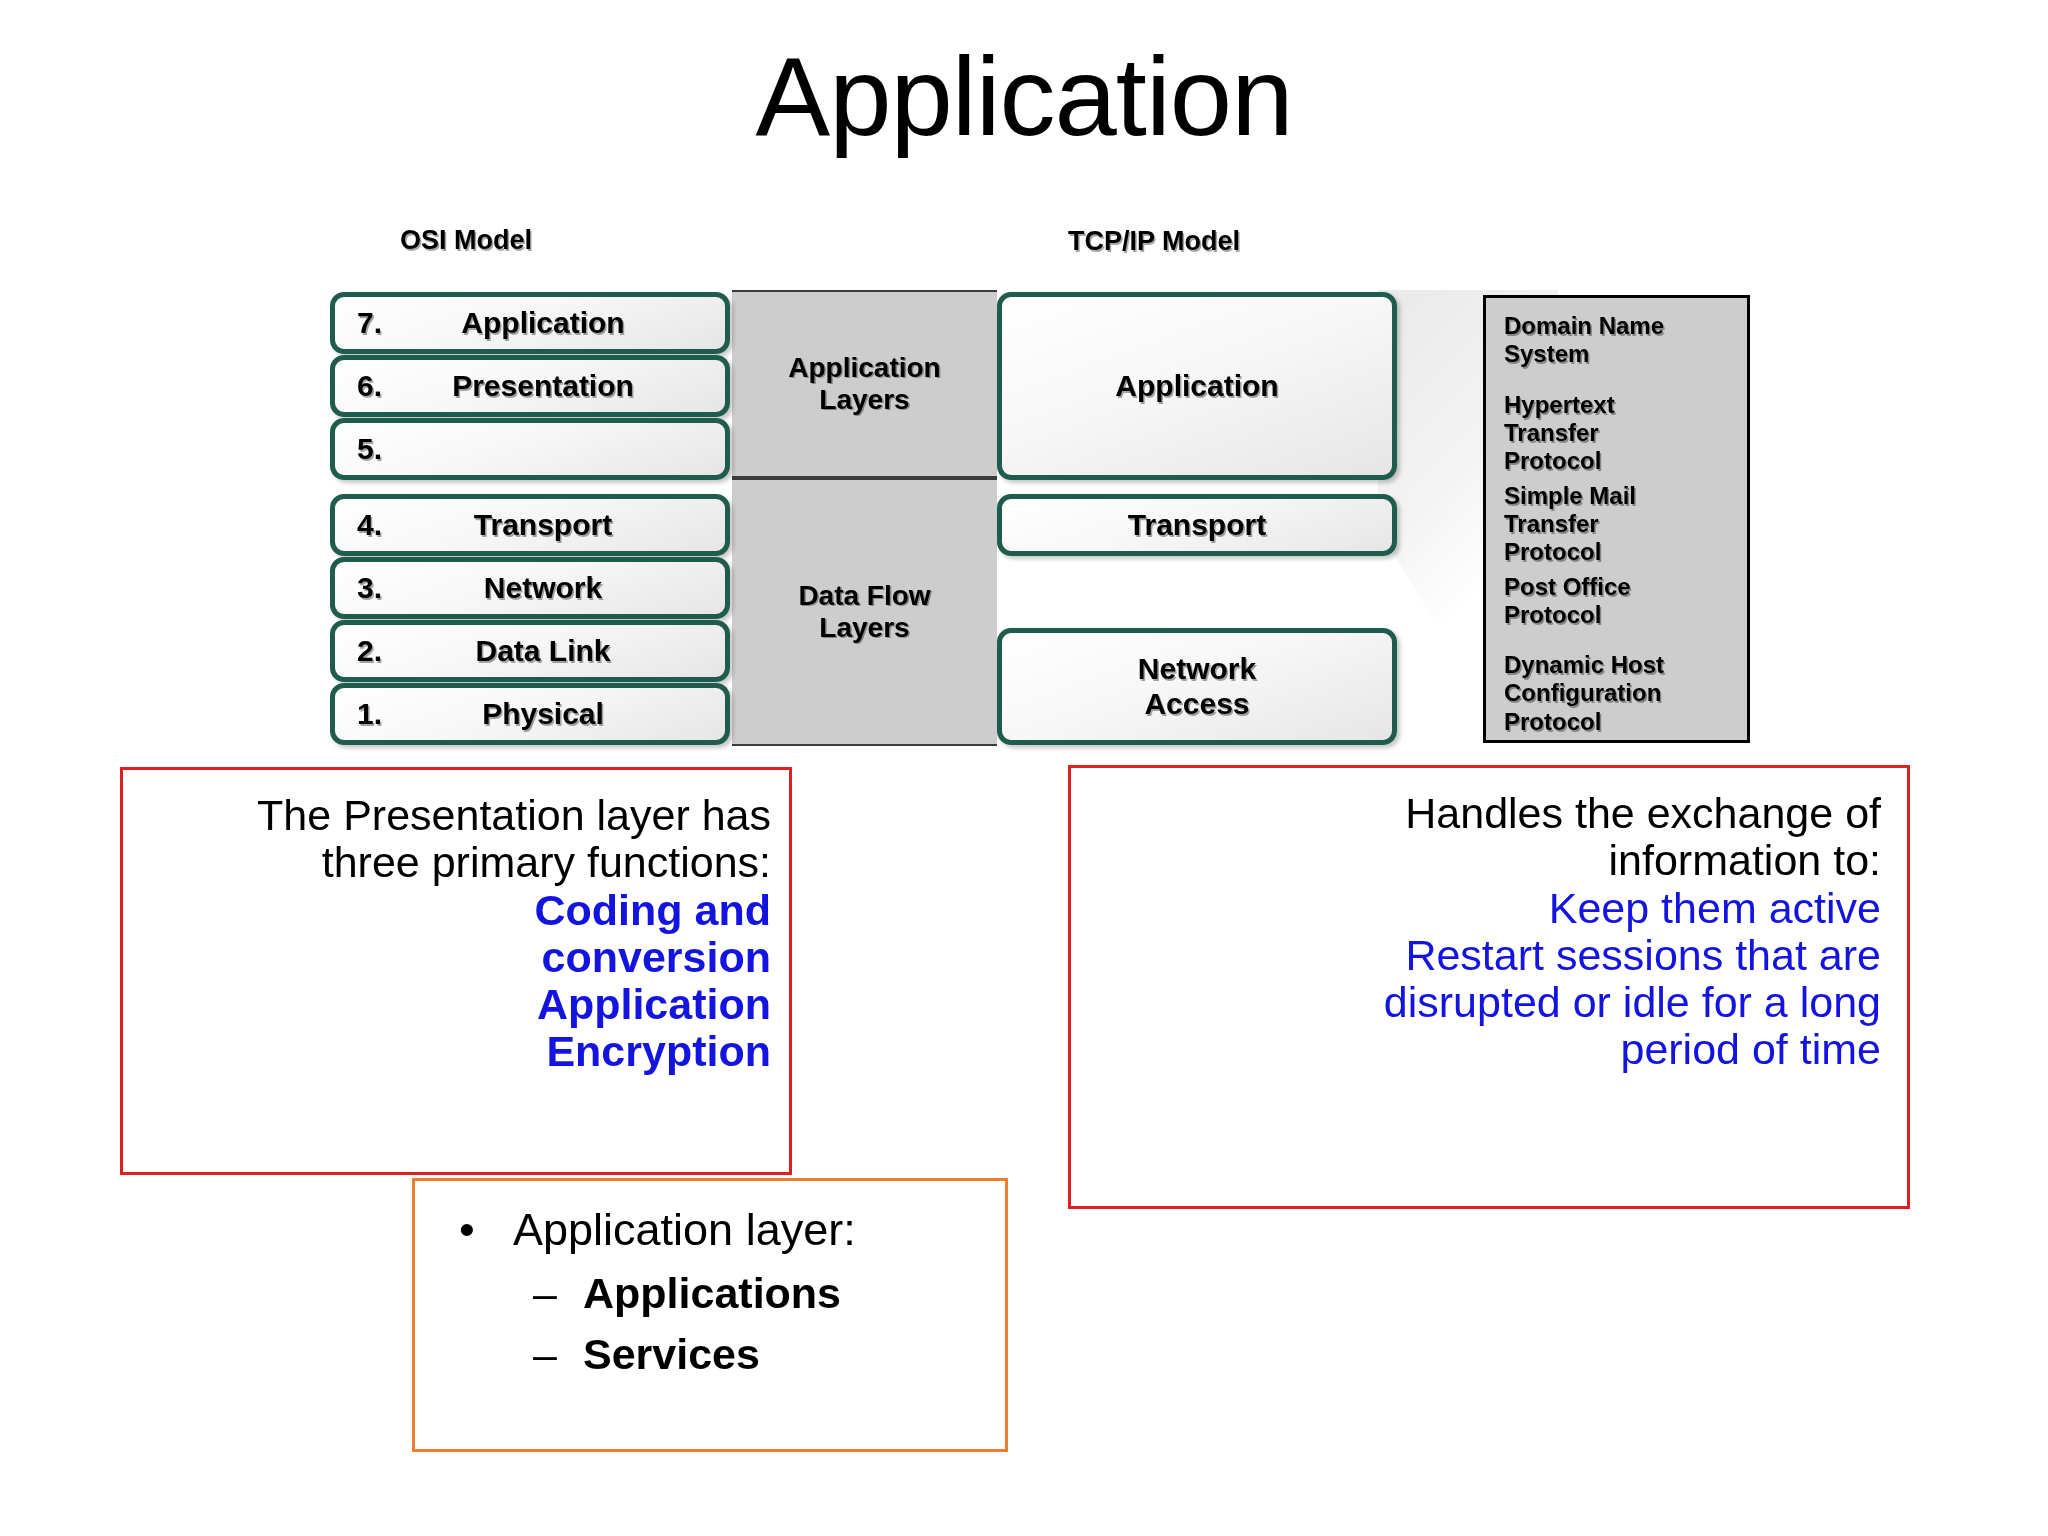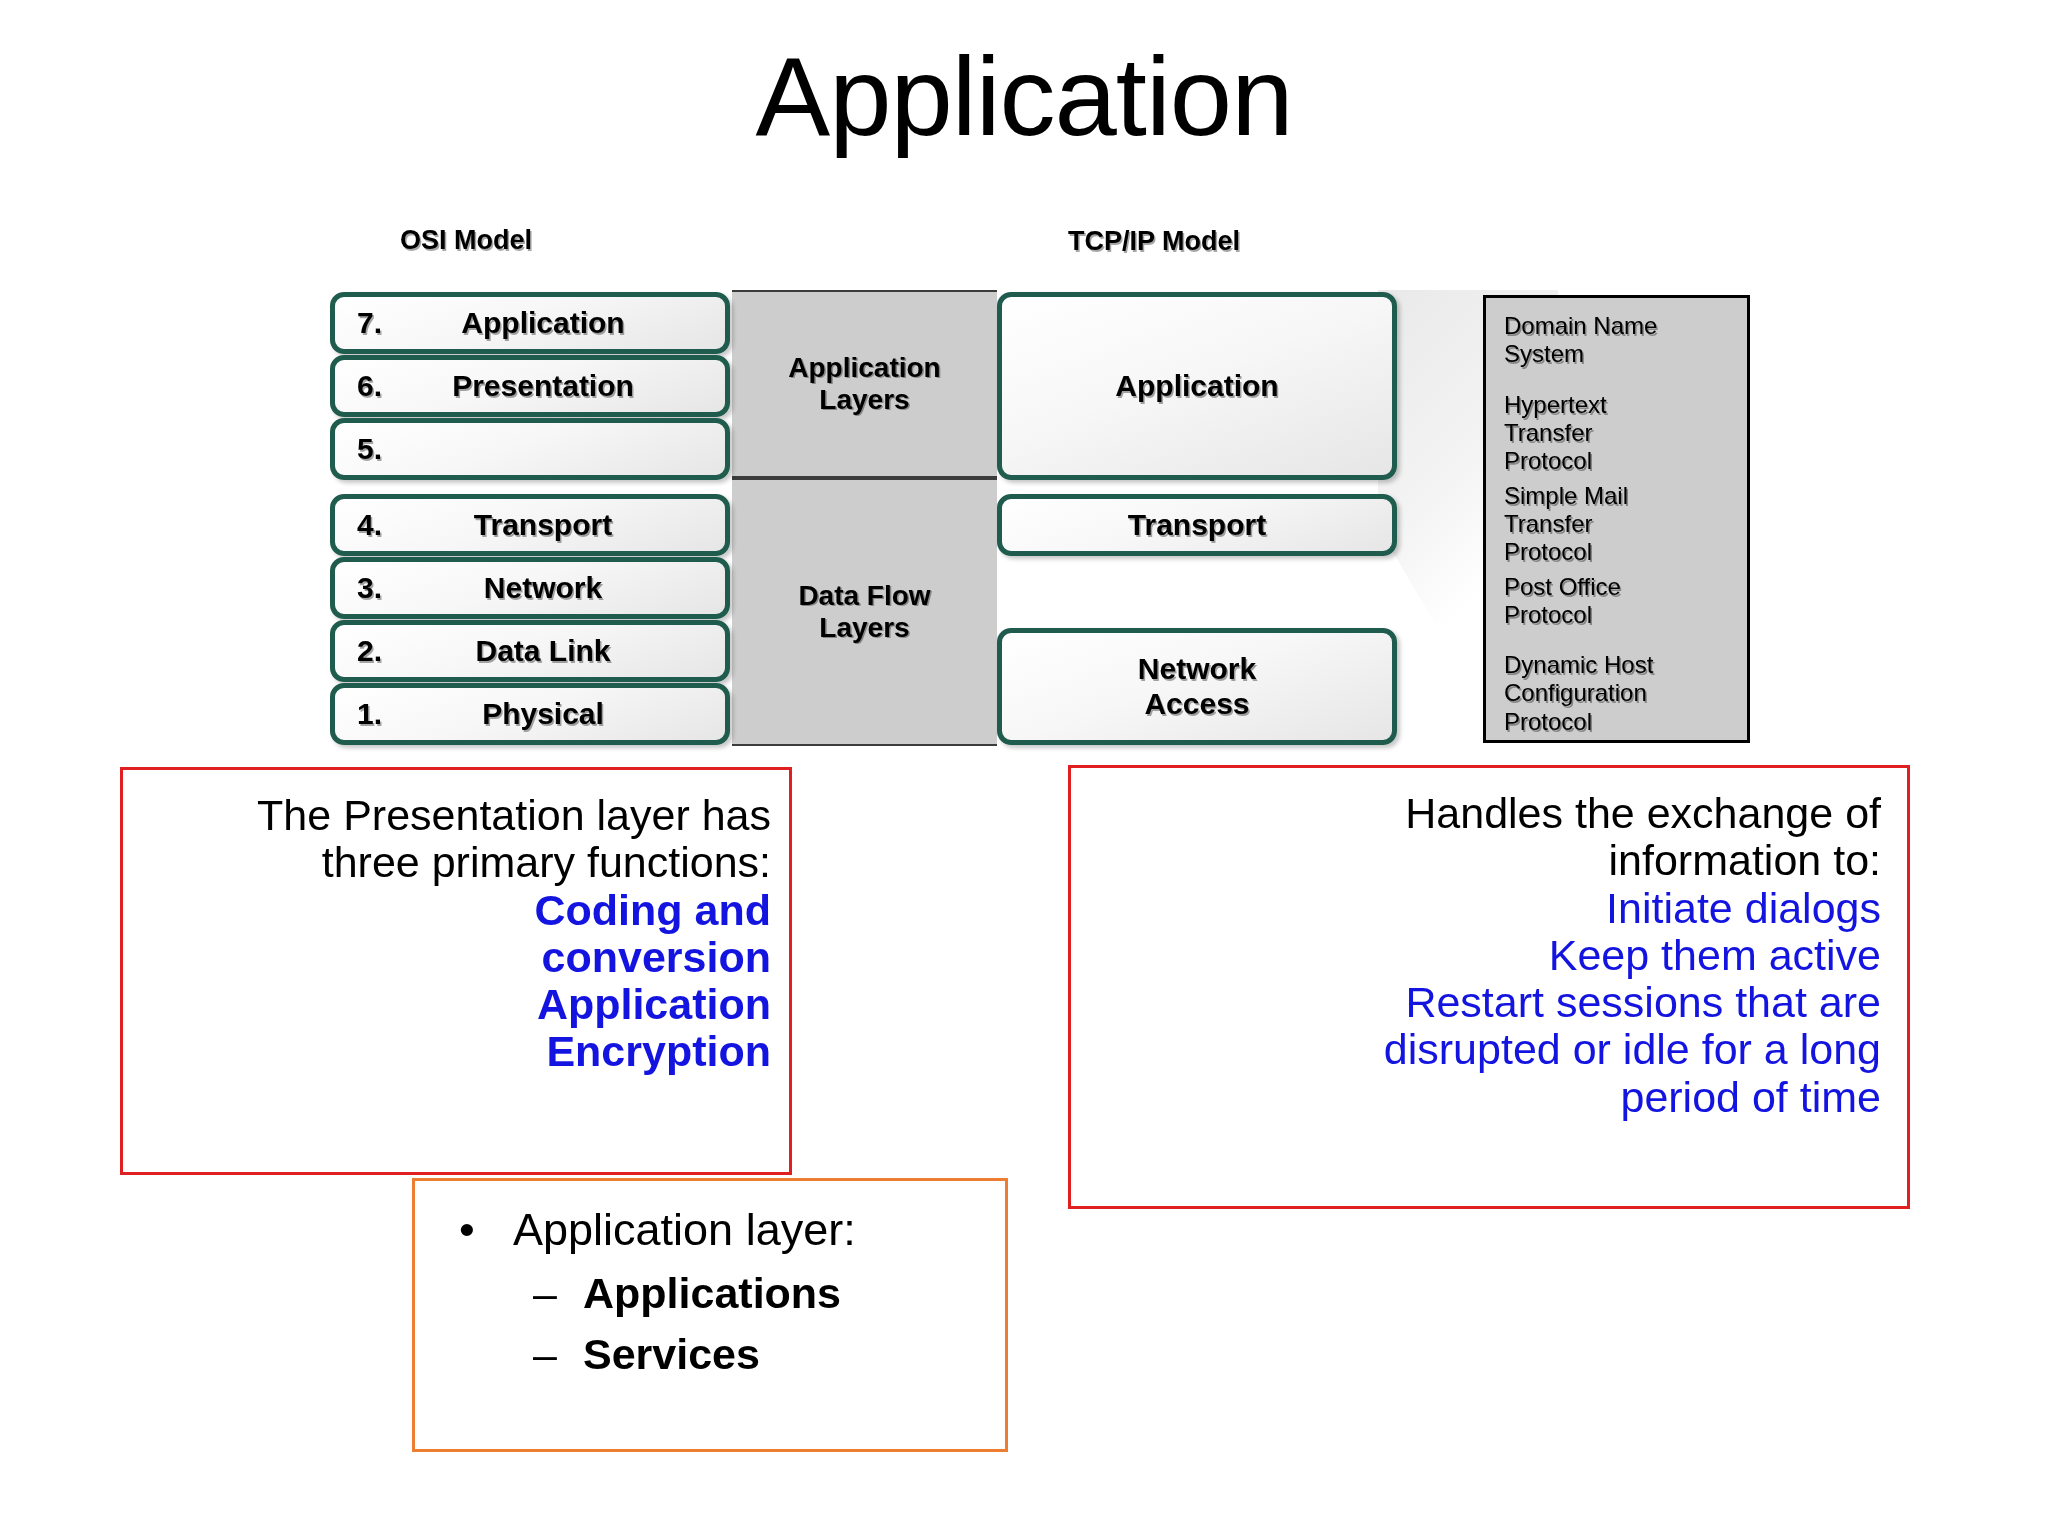--- a/index.html
+++ b/index.html
@@ -83,21 +83,21 @@
 
   
   .protolist{
     position:absolute;left:1483px;top:95px;width:267px;height:448px;
     box-sizing:border-box;
     background:#cdcdcd;
     border:3px solid #000;
     padding:14px 0 0 18px;
   }
   .protolist .p{
-    font-size:24px;font-weight:normal;color:#000;line-height:1.18;
+    font-size:24px;font-weight:bold;color:#000;line-height:1.18;
     text-shadow:1.5px 1.5px 0 rgba(0,0,0,.35);
     margin-bottom:22px;
   }
   .protolist .p:last-child{margin-bottom:0;}
   .protolist .p.tight{margin-bottom:6px;}
 
   
   .callout{
     position:absolute;box-sizing:border-box;
     background:#ffffff;
@@ -232,21 +232,20 @@
       <span class="blue">conversion</span>
       <span class="blue">Application</span>
       <span class="blue">Encryption</span>
     </div>
   </div>
 
   <div class="callout red rightbox">
     <div class="ctext">
       <span>Handles the exchange of</span><br>
       <span>information to:</span>
-      <span class="blue reg">Initiate dialogs</span>
       <span class="blue reg">Keep them active</span>
       <span class="blue reg">Restart sessions that are</span>
       <span class="blue reg">disrupted or idle for a long</span>
       <span class="blue reg">period of time</span>
     </div>
   </div>
 
   <div class="callout orange orangebox">
     <div class="bullet-row">
       <span class="mark">•</span>

